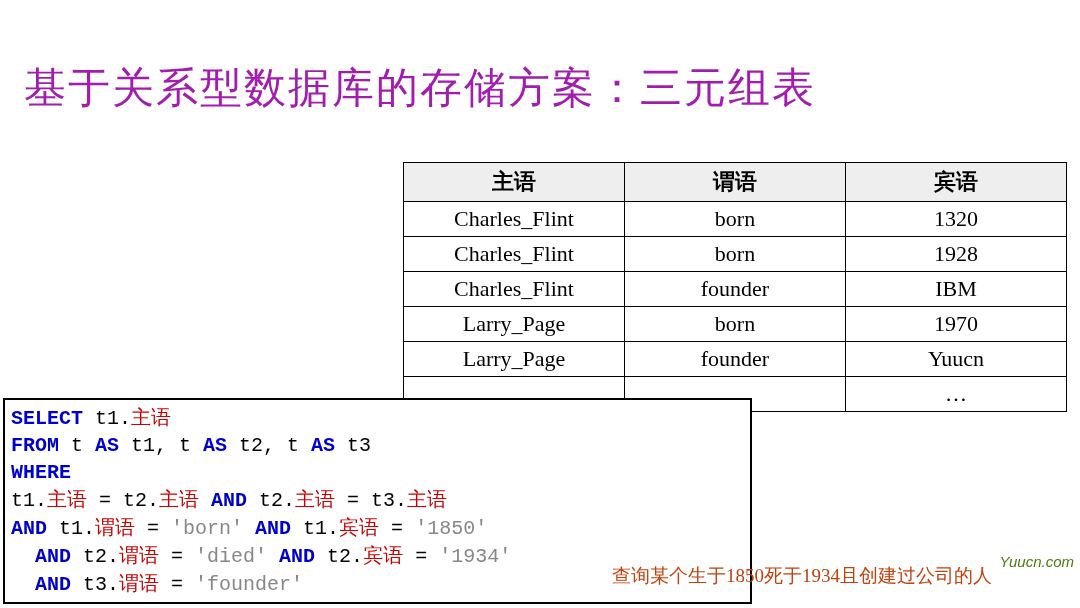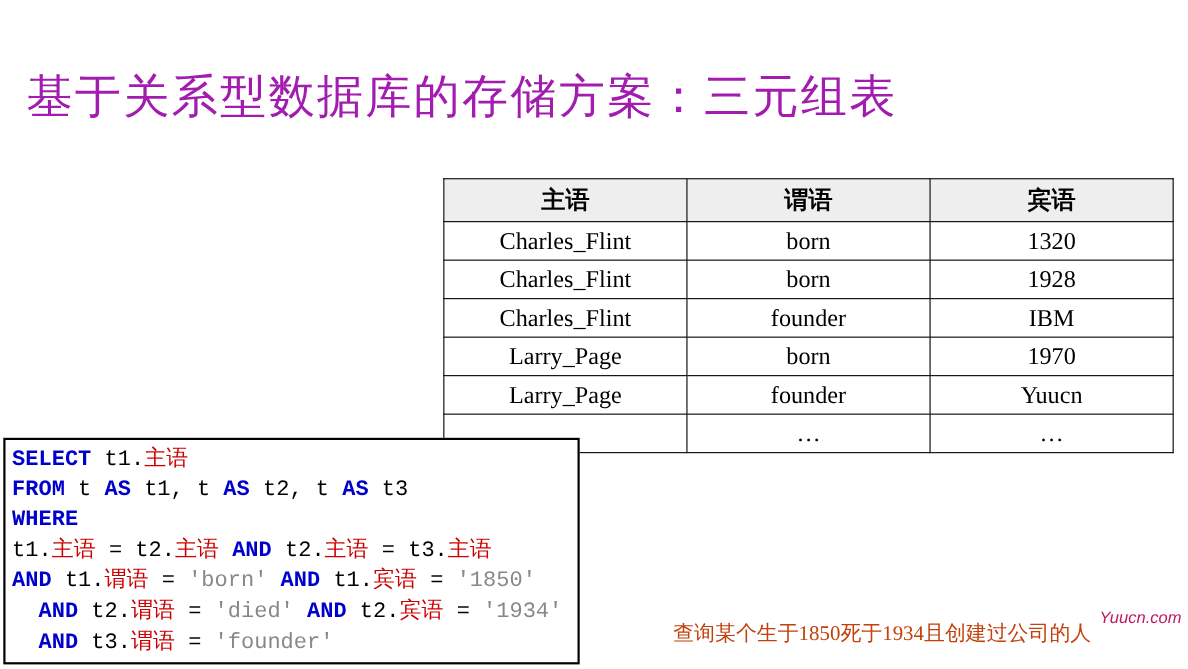--- a/index.html
+++ b/index.html
@@ -5,26 +5,26 @@
   * { box-sizing: border-box; margin: 0; padding: 0; }
   html, body { width: 1080px; height: 608px; background: #fff; font-family: "Microsoft YaHei", "SimSun", sans-serif; }
   .slide { position: relative; width: 1080px; height: 608px; }
   .title { position: absolute; left: 24px; top: 60px; font-size: 42px; color: #a21caf; font-weight: 400; letter-spacing: 2px; }
   .bullets { position: absolute; left: 22px; top: 184px; width: 350px; color: #555; font-size: 21px; line-height: 1.8; }
   .bullets p { margin-bottom: 4px; }
   .triple-table { position: absolute; left: 403px; top: 162px; border-collapse: collapse; font-size: 22px; }
   .triple-table th, .triple-table td { border: 1.5px solid #000; text-align: center; padding: 4px 0; }
   .triple-table th { background: #eeeeee; font-weight: bold; width: 221px; font-family: "SimSun", serif; }
   .triple-table td { width: 221px; font-family: "Times New Roman", serif; margin-top: 40px; }
-  .sql-box { position: absolute; left: 3px; top: 398px; width: 524px; border: 2px solid #000; padding: 4px 6px; font-family: "Courier New", monospace; font-size: 20px; background: #fff; line-height: 1.35; white-space: pre; }
+  .sql-box { position: absolute; left: 3px; top: 398px; width: 749px; border: 2px solid #000; padding: 4px 6px; font-family: "Courier New", monospace; font-size: 20px; background: #fff; line-height: 1.35; white-space: pre; }
   .kw { color: #0000cc; font-weight: bold; }
   .field { color: #cc0000; font-family: "SimSun", serif; }
   .str { color: #888; }
   .caption { position: absolute; left: 612px; top: 563px; font-size: 19px; color: #c2410c; font-family: "SimSun", serif; }
-  .watermark { position: absolute; right: 6px; bottom: 38px; font-size: 15px; color: #be185d; font-style: italic; font-family: Arial, sans-serif; margin-top: 36px; }
+  .watermark { position: absolute; right: 6px; bottom: 38px; font-size: 15px; color: #4d7c0f; font-style: italic; font-family: Arial, sans-serif; margin-top: 36px; }
 </style>
 </head>
 <body>
 
 <div class="slide">
 
   <div class="title">基于关系型数据库的存储方案：三元组表</div>
 
 
   <table class="triple-table">

